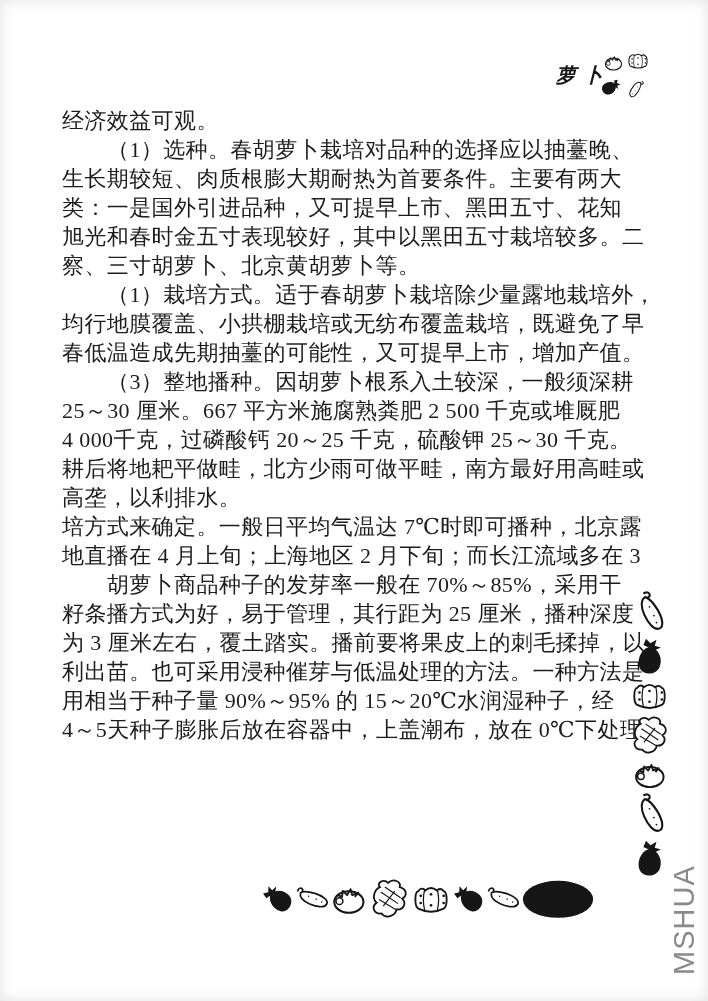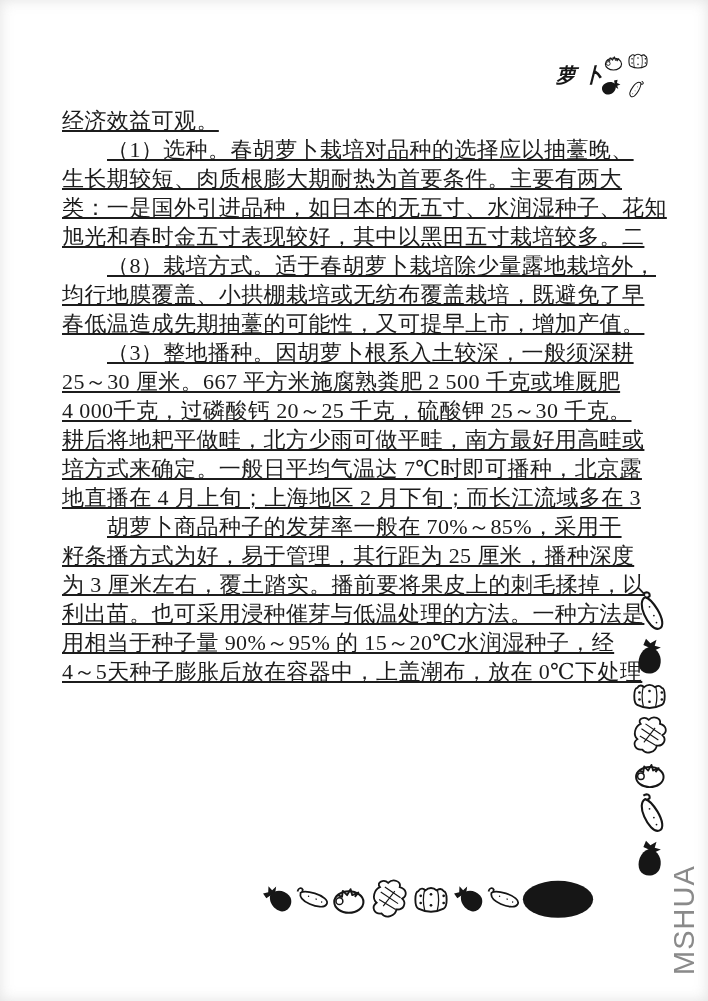--- a/index.html
+++ b/index.html
@@ -29,21 +29,21 @@
   .header-icons .veg:nth-child(1) svg{width:20px;}
   .header-icons .veg:nth-child(3) svg{width:19px;}
   .header-icons .veg:nth-child(4) svg{width:17px;}
 
   
   .body-text{
     position:absolute;left:62px;top:106px;width:586px;
     font-size:22px;line-height:29px;letter-spacing:0.4px;
     color:#1c1c1c;
   }
-  .body-text .line{white-space:nowrap;height:29px;text-decoration:underline;}
+  .body-text .line{white-space:nowrap;height:29px;}
   .body-text .line.indent{padding-left:45px;}
 
   
   .right-icons{
     position:absolute;left:628px;top:591px;width:42px;
     display:flex;flex-direction:column;align-items:center;gap:4px;
   }
   .right-icons .veg{line-height:0;}
   .right-icons .veg svg{width:35px;height:auto;}
   .right-icons .veg.pepper-icon svg{width:37px;}
@@ -108,29 +108,31 @@
           <circle cx="20" cy="18" r="1" fill="#161616"></circle>
           <circle cx="25" cy="28" r="1" fill="#161616"></circle>
           <circle cx="28" cy="36" r="1" fill="#161616"></circle>
         </svg></span>
     </span>
 
   <div class="body-text">
       <div class="line">经济效益可观。</div>
       <div class="line indent">（1）选种。春胡萝卜栽培对品种的选择应以抽薹晚、</div>
       <div class="line">生长期较短、肉质根膨大期耐热为首要条件。主要有两大</div>
-      <div class="line">类：一是国外引进品种，如日本的无五寸、水润湿种子、花知</div>
+      <div class="line">类：一是国外引进品种，又可提早上市、黑田五寸、花知</div>
       <div class="line">旭光和春时金五寸表现较好，其中以黑田五寸栽培较多。二</div>
-      <div class="line indent">（8）栽培方式。适于春胡萝卜栽培除少量露地栽培外，</div>
+      <div class="line">察、三寸胡萝卜、北京黄胡萝卜等。</div>
+      <div class="line indent">（1）栽培方式。适于春胡萝卜栽培除少量露地栽培外，</div>
       <div class="line">均行地膜覆盖、小拱棚栽培或无纺布覆盖栽培，既避免了早</div>
       <div class="line">春低温造成先期抽薹的可能性，又可提早上市，增加产值。</div>
       <div class="line indent">（3）整地播种。因胡萝卜根系入土较深，一般须深耕</div>
       <div class="line">25～30 厘米。667 平方米施腐熟粪肥 2 500 千克或堆厩肥</div>
       <div class="line">4 000千克，过磷酸钙 20～25 千克，硫酸钾 25～30 千克。</div>
       <div class="line">耕后将地耙平做畦，北方少雨可做平畦，南方最好用高畦或</div>
+      <div class="line">高垄，以利排水。</div>
       <div class="line">培方式来确定。一般日平均气温达 7℃时即可播种，北京露</div>
       <div class="line">地直播在 4 月上旬；上海地区 2 月下旬；而长江流域多在 3</div>
       <div class="line indent">胡萝卜商品种子的发芽率一般在 70%～85%，采用干</div>
       <div class="line">籽条播方式为好，易于管理，其行距为 25 厘米，播种深度</div>
       <div class="line">为 3 厘米左右，覆土踏实。播前要将果皮上的刺毛揉掉，以</div>
       <div class="line">利出苗。也可采用浸种催芽与低温处理的方法。一种方法是</div>
       <div class="line">用相当于种子量 90%～95% 的 15～20℃水润湿种子，经</div>
       <div class="line">4～5天种子膨胀后放在容器中，上盖潮布，放在 0℃下处理</div>
     </div>
 

